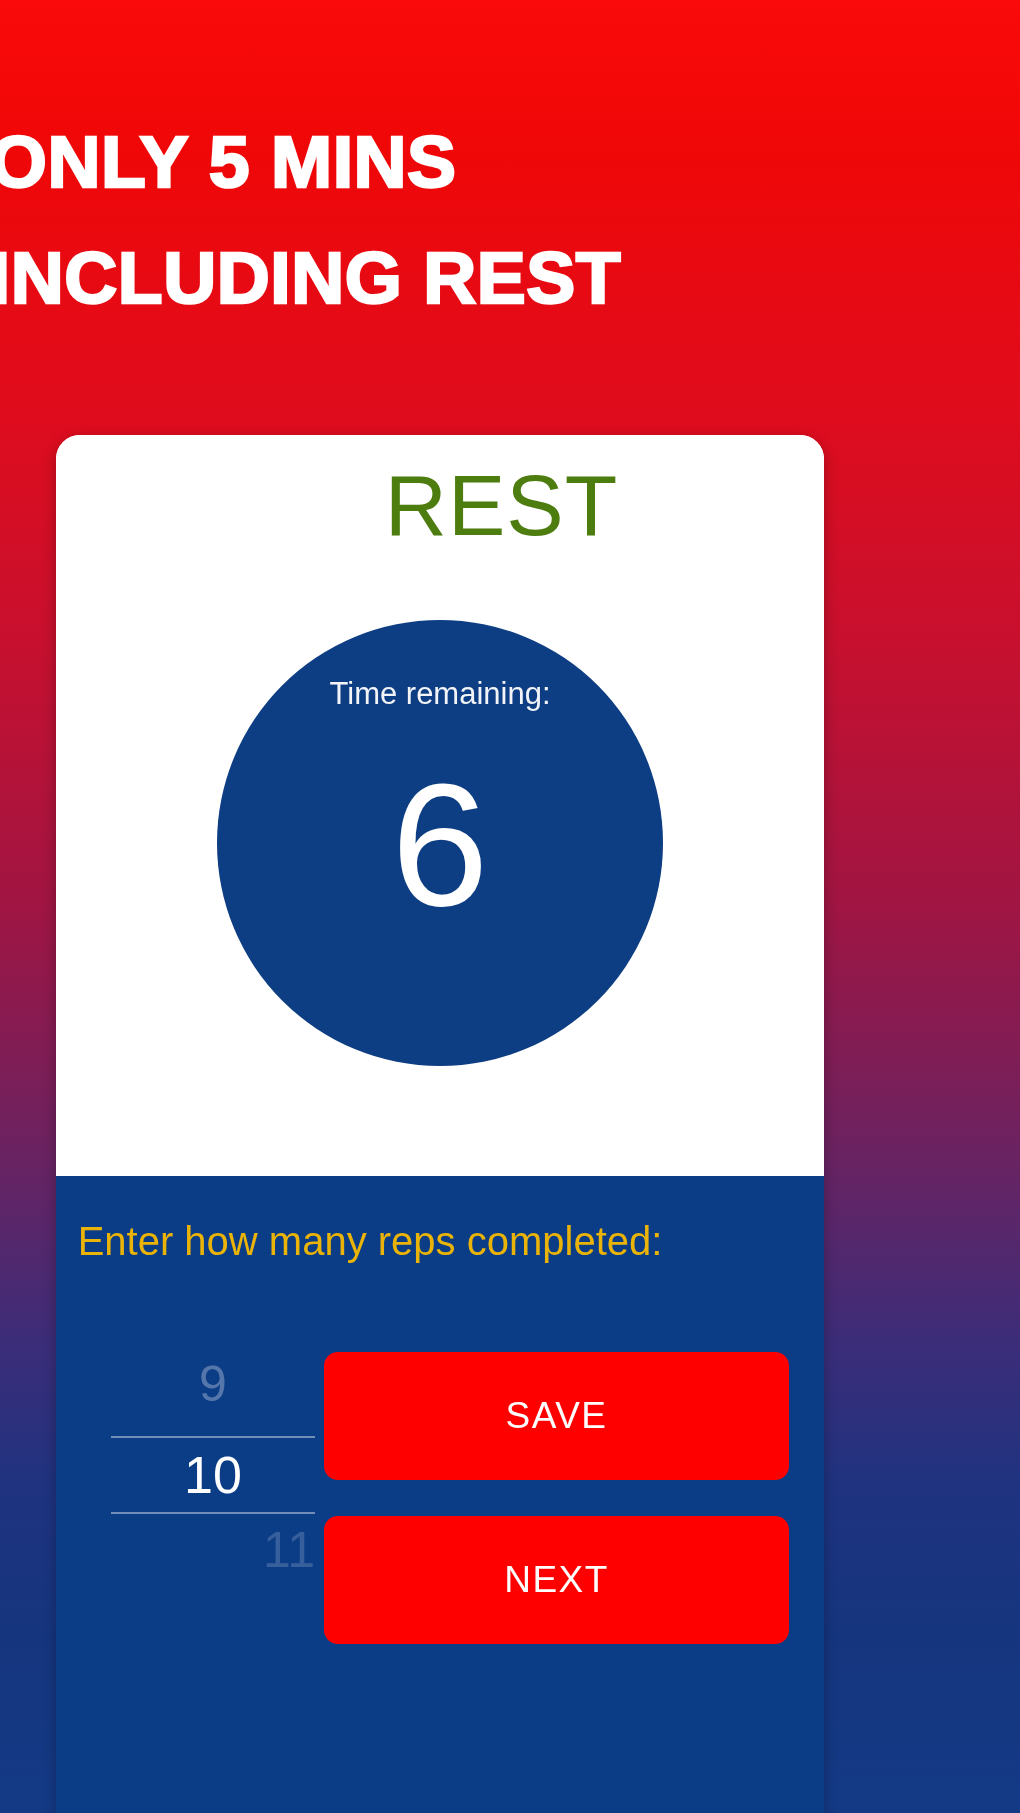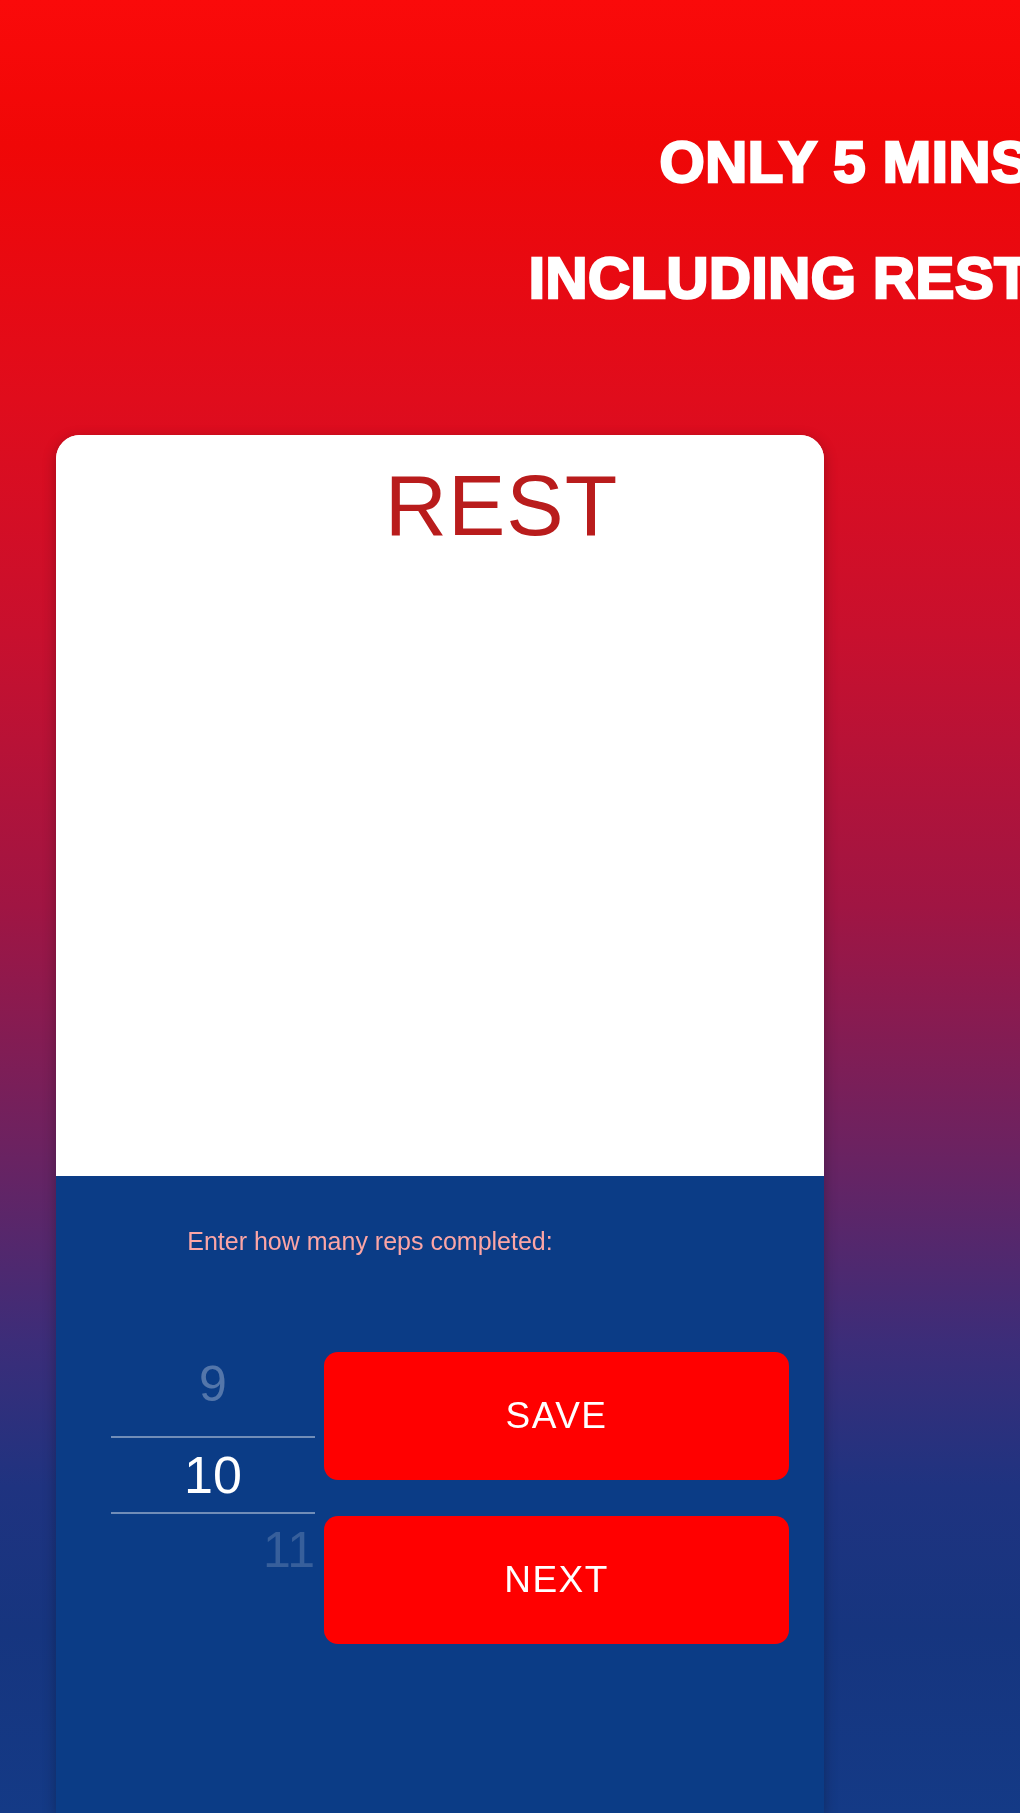--- a/index.html
+++ b/index.html
@@ -26,24 +26,24 @@
         #143a86 100%);
   }
 
   
   #headline {
     position: absolute;
     top: 0;
     left: 0;
     width: 1020px;
     padding-top: 104px;
-    text-align: right;
+    text-align: left;
     color: #ffffff;
     font-weight: 700;
-    font-size: 57px;
+    font-size: 72px;
     line-height: 116px;
     letter-spacing: 0.5px;
     font-stretch: condensed;
     text-transform: uppercase;
     -webkit-text-stroke: 2.5px #ffffff;
   }
   #headline .hl-line {
     display: block;
     white-space: nowrap;
     transform: scaleX(1.02);
@@ -71,21 +71,21 @@
     width: 768px;
     height: 741px;
     background: #ffffff;
   }
   #rest-title {
     position: absolute;
     top: 20px;
     left: 0;
     width: 891px;
     text-align: center;
-    color: #b91c1c;
+    color: #4d7c0f;
     font-size: 86px;
     font-weight: 400;
     line-height: 100px;
     letter-spacing: 1px;
   }
 
   #timer-circle {
     position: absolute;
     left: 161px;
     top: 185px;
@@ -125,22 +125,22 @@
     width: 768px;
     height: 637px;
     background: #0b3c86;
   }
   #reps-prompt {
     position: absolute;
     top: 44px;
     left: 0;
     width: 628px;
     text-align: center;
-    color: #fca5a5;
-    font-size: 25px;
+    color: #eab308;
+    font-size: 40px;
     font-weight: 400;
     line-height: 42px;
   }
 
   
   #reps-picker {
     position: absolute;
     left: 55px;
     top: 172px;
     width: 204px;
@@ -196,20 +196,24 @@
   <div id="headline">
     <span class="hl-line">ONLY 5 MINS</span>
     <span class="hl-line">INCLUDING REST</span>
   </div>
 
   <div id="card">
 
     <div id="rest-section">
       <div id="rest-title">REST</div>
 
+      <div id="timer-circle">
+        <div id="timer-label">Time remaining:</div>
+        <div id="timer-value">6</div>
+      </div>
     </div>
 
     <div id="input-section">
       <div id="reps-prompt">Enter how many reps completed:</div>
 
       <div id="reps-picker">
         <div class="picker-row">9</div>
         <div class="picker-row selected">10</div>
         <div class="picker-row dim-far">11</div>
       </div>

